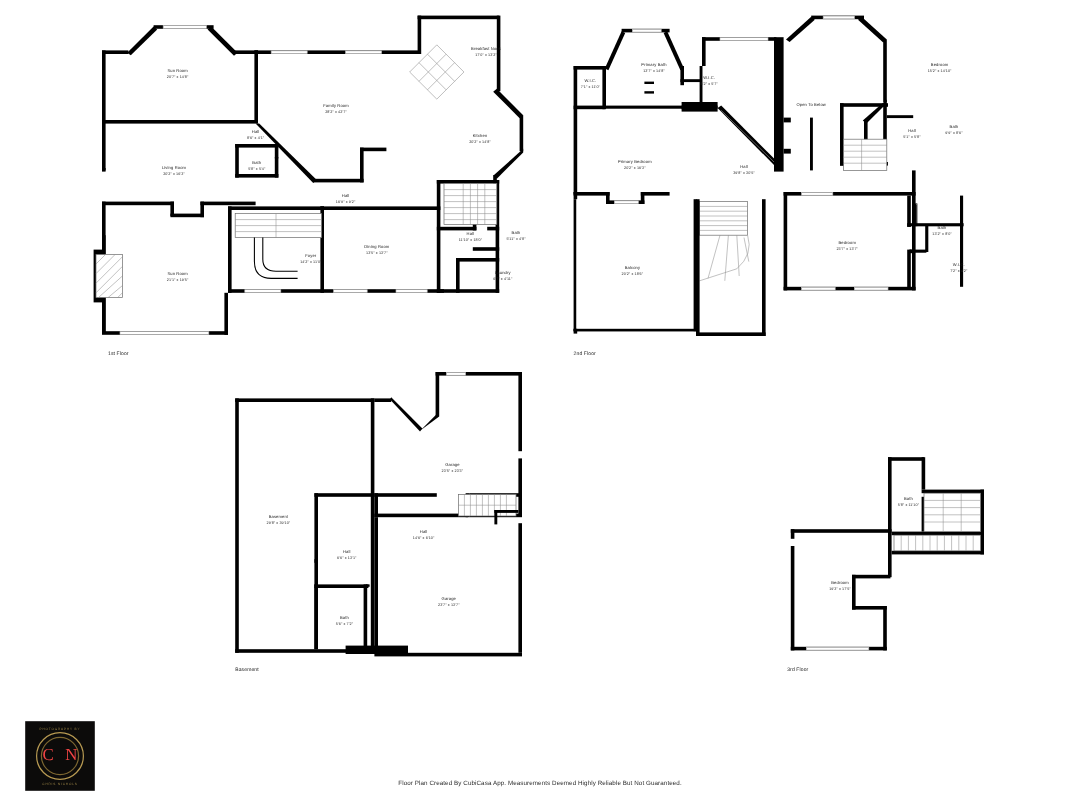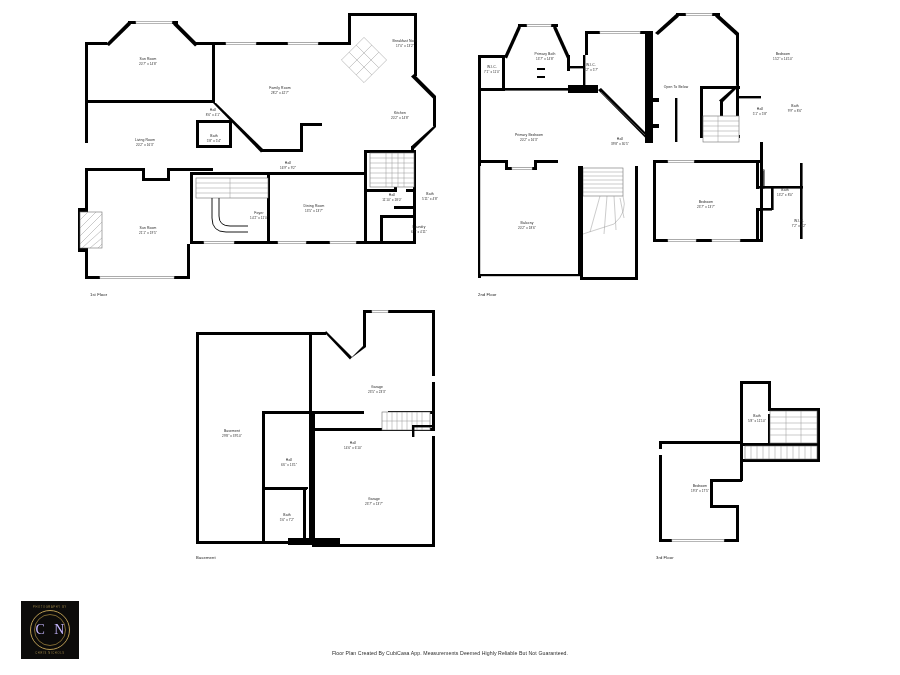--- a/index.html
+++ b/index.html
@@ -60,21 +60,21 @@
     position: relative;
     display: flex; align-items: center; justify-content: center;
   }
   #logo .ring::before {
     content: "";
     position: absolute;
     width: 30px; height: 30px; border-radius: 50%;
     border: 0.7px solid #7d6731;
   }
   #logo .mono {
-    color: #c4b5fd;
+    color: #ef4444;
     font-family: "Liberation Serif", serif;
     font-size: 14px;
     letter-spacing: 3px;
     line-height: 1;
     padding-left: 3px;
     z-index: 2;
   }
   #logo .arc-top, #logo .arc-bot {
     position: absolute;
     left: 0; right: 0;

